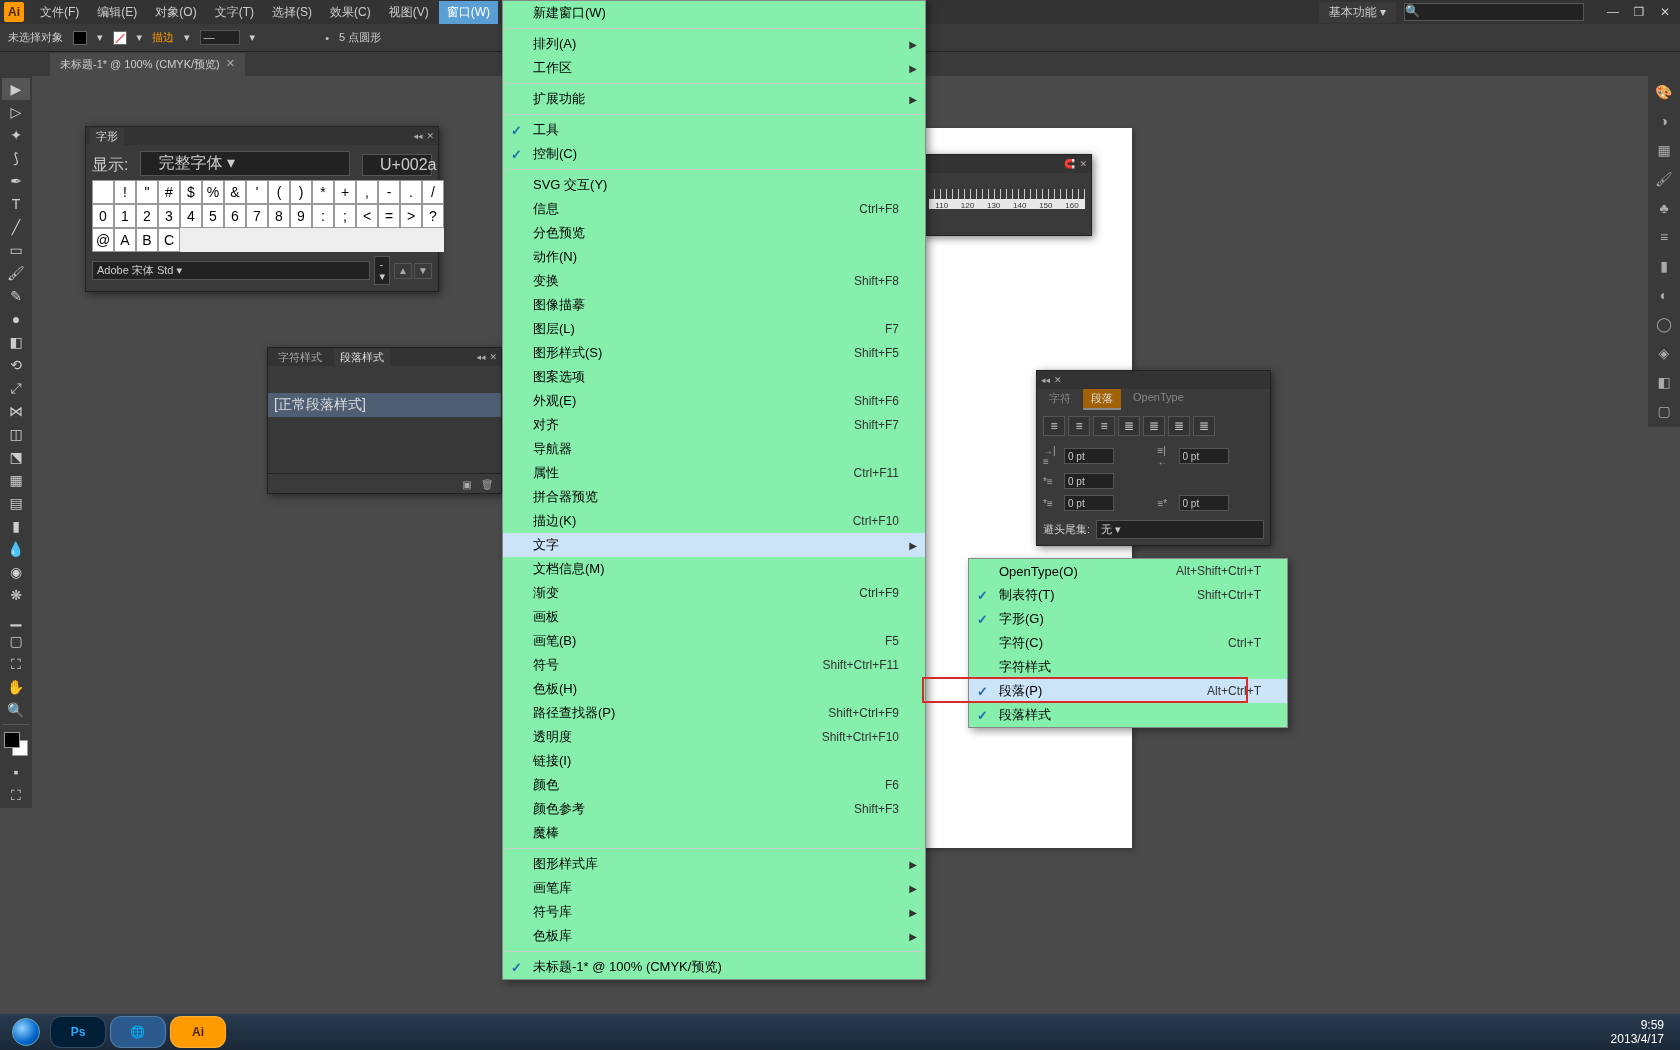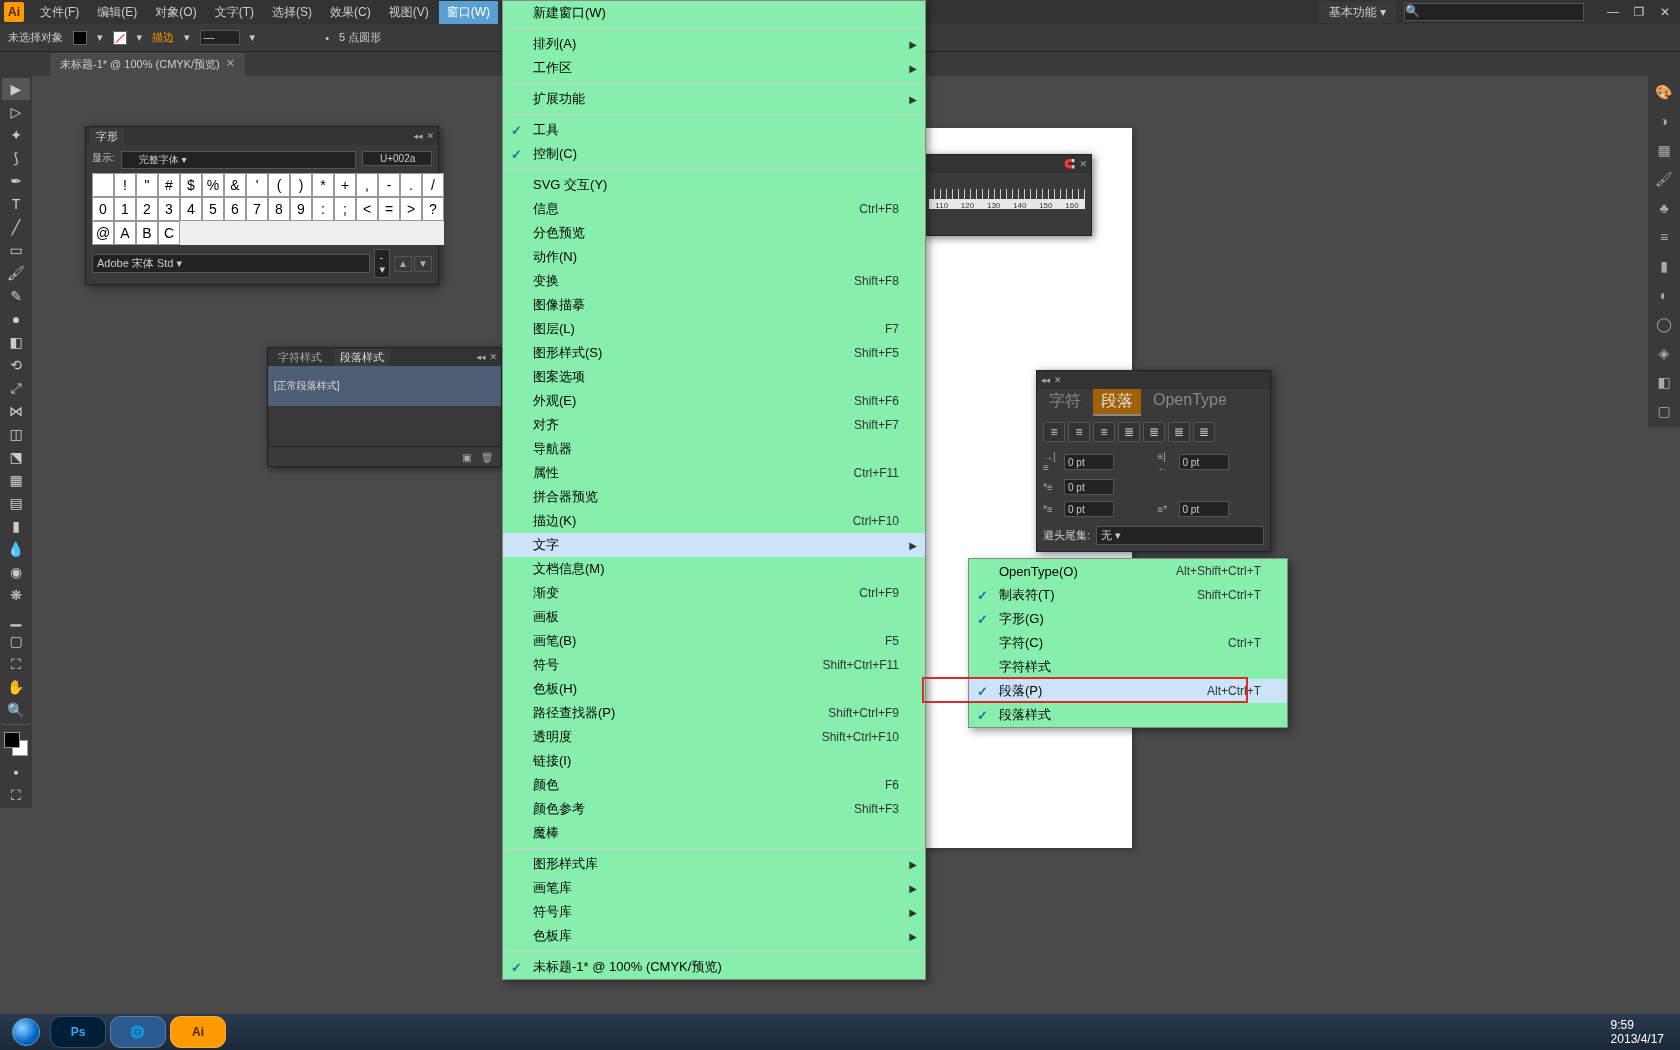--- a/index.html
+++ b/index.html
@@ -53,48 +53,48 @@
 
 .panel { position: absolute; background: #3a3a3a; border: 1px solid #222; box-shadow: 2px 2px 8px rgba(0,0,0,0.5); }
 .panel-titlebar { height: 18px; background: #333; display: flex; align-items: center; padding: 0 4px; font-size: 11px; color: #aaa; gap: 6px; }
 .panel-titlebar .tab { padding: 1px 6px; }
 .panel-titlebar .tab.active { background: #3a3a3a; color: #ddd; }
 .panel-titlebar .closers { margin-left: auto; display: flex; gap: 4px; font-size: 9px; }
 .panel-body { padding: 6px; }
 
 
 .glyphs-panel { left: 85px; top: 126px; width: 354px; }
-.glyphs-row { display: flex; align-items: flex-start; gap: 6px; font-size: 10px; margin-bottom: 4px; }
+.glyphs-row { display: flex; align-items: flex-end; gap: 12px; font-size: 16px; margin-bottom: 4px; }
 .glyphs-select { background: #222; border: 1px solid #555; color: #ccc; padding: 1px 17px; flex: 1; }
 .glyphs-select.short { flex: 0; width: 70px; }
 .glyph-grid { display: grid; grid-template-columns: repeat(16, 1fr); background: #eee; }
 .glyph-cell { width: 22px; height: 24px; border: 1px solid #999; background: #fff; color: #000; display: flex; align-items: center; justify-content: center; font-size: 14px; }
 .glyph-font-row { display: flex; gap: 4px; margin-top: 4px; align-items: center; }
 .glyph-font-select { flex: 1; background: #222; border: 1px solid #555; color: #ccc; padding: 1px 4px; font-size: 11px; }
 .glyph-zoom { display: flex; gap: 2px; margin-left: auto; }
 .glyph-zoom-btn { width: 18px; height: 16px; background: #3a3a3a; border: 1px solid #555; color: #aaa; display: flex; align-items: center; justify-content: center; font-size: 10px; }
 
 
 .para-styles-panel { left: 267px; top: 347px; width: 235px; }
 .para-styles-list { height: 80px; background: #383838; }
-.para-style-item { padding: 13px 6px; background: #4e5f73; color: #ddd; font-size: 10px; }
+.para-style-item { padding: 3px 6px; background: #4e5f73; color: #ddd; font-size: 14px; margin-top: 27px; }
 .para-styles-footer { height: 20px; border-top: 1px solid #222; display: flex; justify-content: flex-end; gap: 4px; padding: 2px 6px; }
 .footer-icon { width: 16px; height: 16px; color: #aaa; font-size: 10px; display: flex; align-items: center; justify-content: center; }
 
 
 .ruler-panel { left: 922px; top: 154px; width: 170px; height: 82px; }
 .ruler-body { background: #3a3a3a; padding: 6px; }
 .ruler-strip { height: 20px; background: #e8e8e8; display: flex; align-items: flex-start; justify-content: space-around; font-size: 8px; color: #333; margin-top: 10px; border-top: 10px solid #3a3a3a; position: relative; }
 .ruler-strip::before { content:""; position:absolute; top:-10px; left:0; right:0; height:10px; background: repeating-linear-gradient(90deg, #3a3a3a, #3a3a3a 5px, #ccc 5px, #ccc 6px); }
 .ruler-strip span { margin-top: 2px; }
 
 
 .paragraph-panel { left: 1036px; top: 370px; width: 235px; }
 .para-tabs { display: flex; gap: 4px; padding: 0 4px; }
-.para-tab { padding: 2px 8px; font-size: 16px; color: #888; border-bottom: 2px solid transparent; }
+.para-tab { padding: 2px 8px; font-size: 11px; color: #888; border-bottom: 2px solid transparent; }
 .para-tab.active { color: #ddd; background: #a16207; border-bottom-color: #888; }
 .align-row { display: flex; gap: 3px; padding: 6px; }
 .align-btn { width: 22px; height: 20px; background: #333; border: 1px solid #555; display: flex; align-items: center; justify-content: center; }
 .indent-row { display: flex; gap: 8px; padding: 3px 6px; }
 .indent-group { display: flex; align-items: center; gap: 3px; flex: 1; }
 .indent-icon { color: #aaa; font-size: 10px; width: 18px; }
 .indent-input { width: 50px; height: 16px; background: #222; border: 1px solid #555; color: #ccc; font-size: 10px; padding: 0 3px; }
 .hyphen-row { display: flex; align-items: center; gap: 6px; padding: 6px; font-size: 11px; }
 .hyphen-select { flex: 1; background: #222; border: 1px solid #555; color: #ccc; padding: 1px 4px; font-size: 11px; }
 
@@ -107,21 +107,21 @@
 .menu-item .check { position: absolute; left: 8px; color: #2a6cb0; font-weight: bold; }
 .menu-item .arrow { position: absolute; right: 8px; color: #333; font-size: 10px; }
 .submenu { position: absolute; }
 .highlight-box { position: absolute; border: 2px solid #d82c2c; pointer-events: none; }
 
 
 .taskbar { position: absolute; left: 0; right: 0; bottom: 0; height: 36px; background: linear-gradient(#2a3b4f, #1a2838); display: flex; align-items: center; padding: 0 4px; }
 .task-start { width: 44px; height: 32px; border-radius: 4px; display: flex; align-items: center; justify-content: center; }
 .task-start-orb { width: 28px; height: 28px; border-radius: 50%; background: radial-gradient(circle at 35% 35%, #96d4ff, #0066cc 60%, #003e7e); border: 1px solid #6ab; }
 .task-app { width: 56px; height: 32px; border: 1px solid rgba(255,255,255,0.2); border-radius: 11px; margin: 12px 2px; display: flex; align-items: center; justify-content: center; font-size: 12px; font-weight: bold; }
-.task-clock { margin-left: auto; color: #fff; font-size: 12px; padding: 2px 12px; line-height: 1.2; }
+.task-clock { margin-left: auto; color: #fff; font-size: 12px; text-align: right; padding: 2px 12px; line-height: 1.2; }
 
 
 .panel-scroll { width: 12px; background: #2a2a2a; }
 </style>
 </head>
 <body>
 
 <div class="menubar">
   <div class="app-icon">Ai</div>
   <div class="menubar-item">文件(F)</div>

